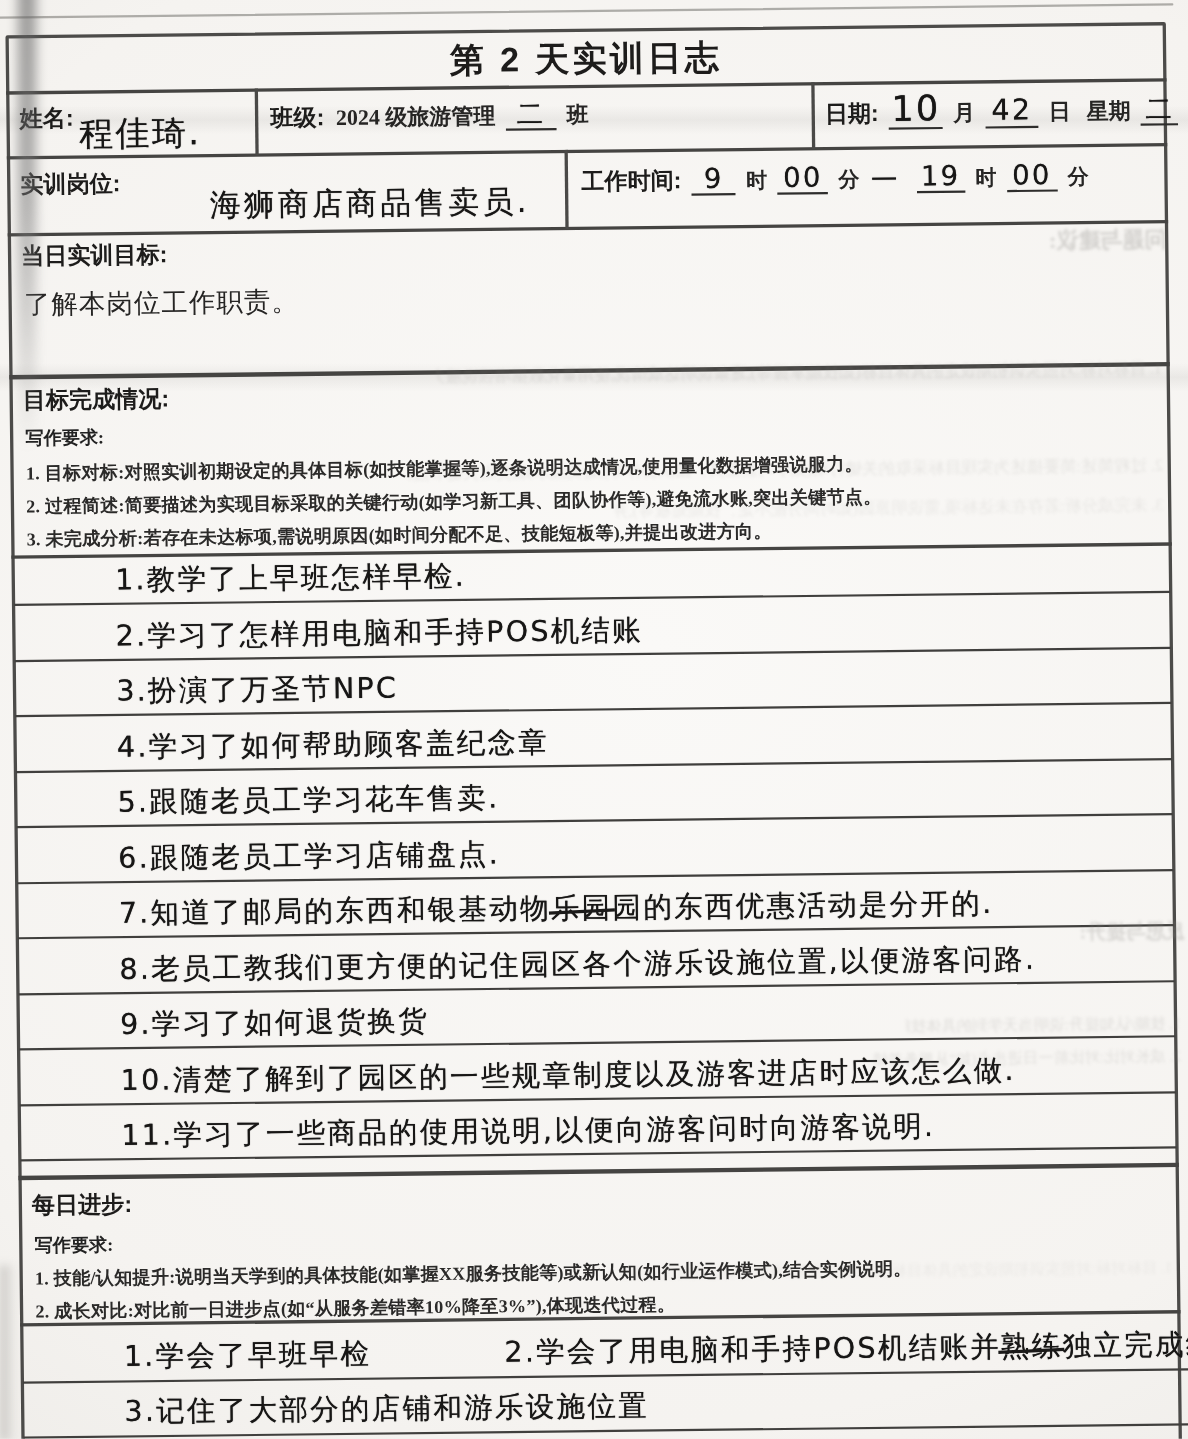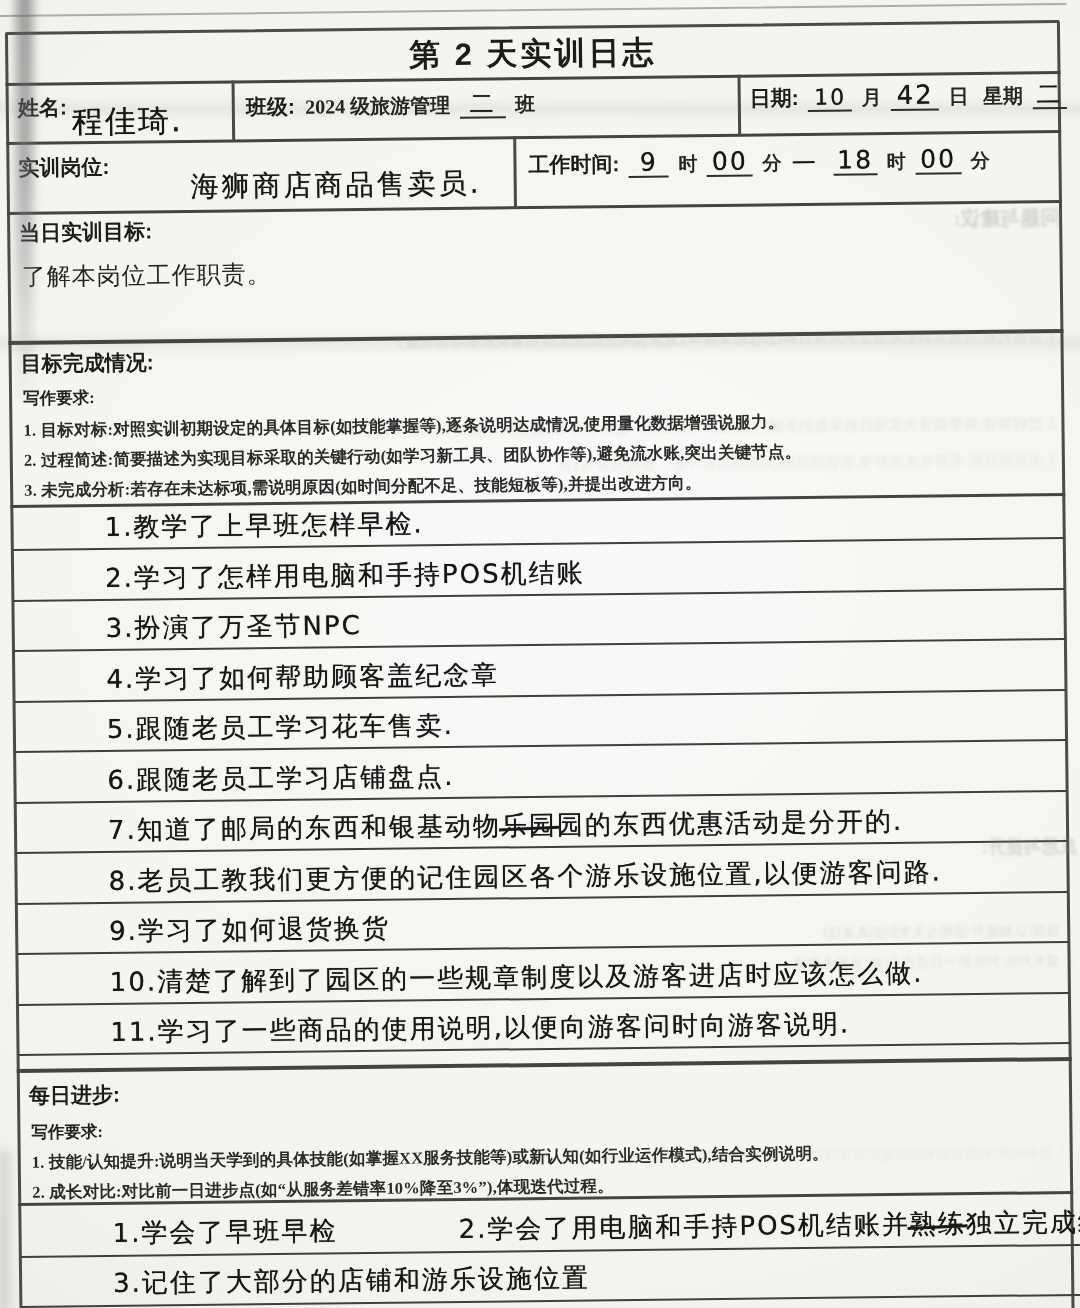--- a/index.html
+++ b/index.html
@@ -79,39 +79,39 @@
 
     <div style="position:absolute;left:252px;top:90px;white-space:nowrap">
       <span class="label-bold">班级:</span>
       <span class="print-serif" style="font-size:20px;font-weight:600;margin-left:6px">2024 级旅游管理</span>
       <span class="blank" style="min-width:42px"><span class="hw" style="font-size:24px">二</span></span>
       <span class="print-serif" style="font-size:20px;font-weight:600">班</span>
     </div>
 
     <div style="position:absolute;left:756px;top:86px;white-space:nowrap">
       <span class="label-bold">日期:</span>
-      <span class="blank" style="min-width:40px"><span class="hw" style="font-size:22px">10</span></span>
+      <span class="blank" style="min-width:40px"><span class="hw" style="font-size:32px">10</span></span>
       <span class="print-serif" style="font-size:20px;font-weight:600">月</span>
       <span class="blank" style="min-width:44px"><span class="hw" style="font-size:26px">42</span></span>
       <span class="print-serif" style="font-size:20px;font-weight:600">日</span>
       <span class="print-serif" style="font-size:20px;font-weight:600;margin-left:10px">星期</span>
       <span class="blank" style="min-width:30px"><span class="hw" style="font-size:24px">二</span></span>
     </div>
 
     <span class="label-bold" style="position:absolute;left:24px;top:148px">实训岗位:</span>
     <span class="hw" style="position:absolute;left:196px;top:164px;font-size:28px;letter-spacing:3px">海狮商店商品售卖员.</span>
 
     <div style="position:absolute;left:534px;top:150px;white-space:nowrap">
       <span class="label-bold">工作时间:</span>
       <span class="blank" style="min-width:36px"><span class="hw" style="font-size:25px">9</span></span>
       <span class="print-serif" style="font-size:19px;font-weight:600">时</span>
       <span class="blank" style="min-width:42px"><span class="hw" style="font-size:25px">00</span></span>
       <span class="print-serif" style="font-size:19px;font-weight:600">分</span>
       <span class="hw" style="font-size:24px;margin:0 6px">—</span>
-      <span class="blank" style="min-width:40px"><span class="hw" style="font-size:25px">18</span></span>
+      <span class="blank" style="min-width:40px"><span class="hw" style="font-size:25px">19</span></span>
       <span class="print-serif" style="font-size:19px;font-weight:600">时</span>
       <span class="blank" style="min-width:42px"><span class="hw" style="font-size:25px">00</span></span>
       <span class="print-serif" style="font-size:19px;font-weight:600">分</span>
     </div>
 
     <span class="label-bold" style="position:absolute;left:24px;top:213px">当日实训目标:</span>
     <span class="print-serif" style="position:absolute;left:26px;top:255px;font-size:24px;letter-spacing:1px">了解本岗位工作职责。</span>
 
     <span class="label-bold" style="position:absolute;left:24px;top:344px">目标完成情况:</span>
     <span class="req-head" style="position:absolute;left:26px;top:382px">写作要求:</span>

